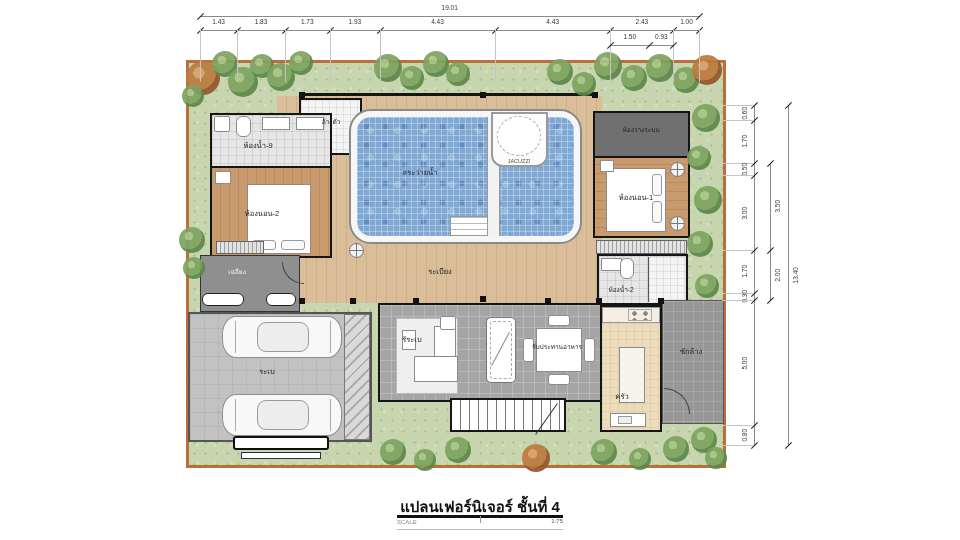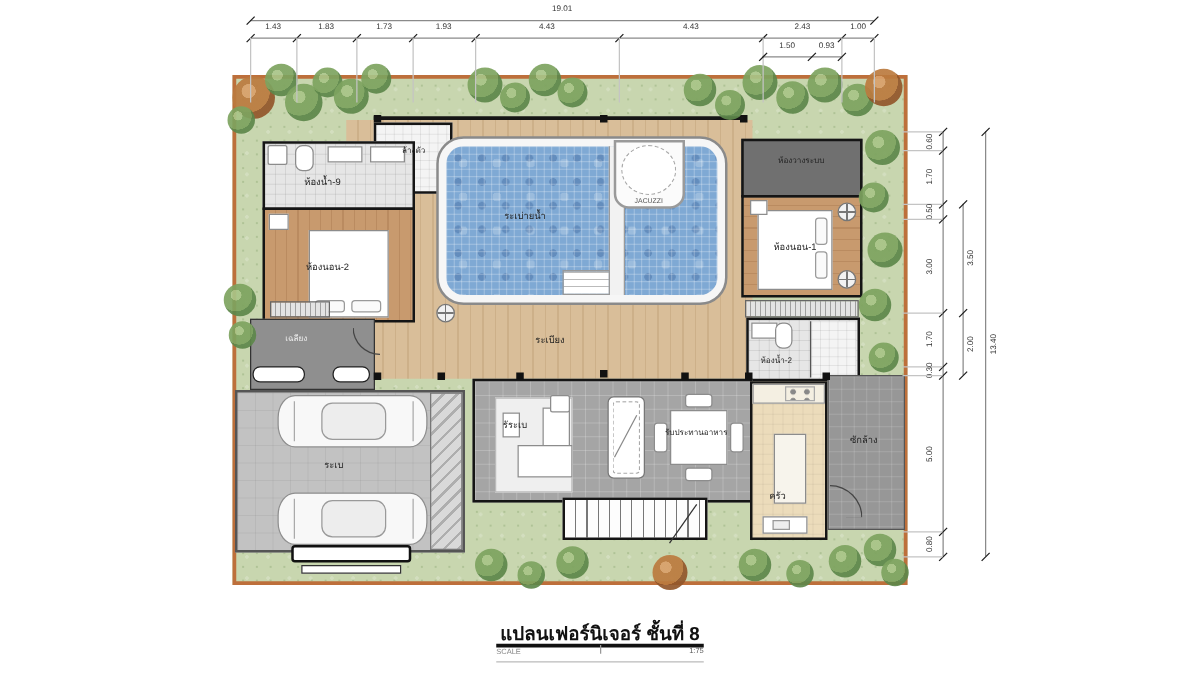--- a/index.html
+++ b/index.html
@@ -192,34 +192,34 @@
   <div class="col" style="left:413px;top:298px;"></div>
   <div class="col" style="left:480px;top:296px;"></div>
   <div class="col" style="left:545px;top:298px;"></div>
   <div class="col" style="left:596px;top:298px;"></div>
   <div class="col" style="left:658px;top:298px;"></div>
   <div style="left:299px;top:93px;width:296px;height:3px;background:#151515;"></div>
 
   <span class="lbl" style="left:258px;top:146px;">ห้องน้ำ-9</span>
   <span class="lbl" style="left:262px;top:214px;">ห้องนอน-2</span>
   <span class="lbl small" style="left:331px;top:122px;">ล้างตัว</span>
-  <span class="lbl" style="left:420px;top:173px;">ระเบ่ายน้ำ</span>
+  <span class="lbl" style="left:420px;top:173px;">สระว่ายน้ำ</span>
   <span class="lbl small" style="left:519px;top:162px;font-size:5.5px;color:#555;">JACUZZI</span>
   <span class="lbl small" style="left:641px;top:130px;">ห้องวางระบบ</span>
   <span class="lbl" style="left:636px;top:198px;">ห้องนอน-1</span>
   <span class="lbl small" style="left:621px;top:290px;">ห้องน้ำ-2</span>
   <span class="lbl" style="left:440px;top:272px;">ระเบียง</span>
   <span class="lbl small light" style="left:237px;top:272px;">เฉลียง</span>
   <span class="lbl" style="left:267px;top:372px;">ระเบ</span>
   <span class="lbl" style="left:412px;top:340px;">รัระเบ</span>
   <span class="lbl small" style="left:557px;top:347px;">รับประทานอาหาร</span>
   <span class="lbl" style="left:622px;top:397px;">ครัว</span>
   <span class="lbl" style="left:691px;top:352px;">ซักล้าง</span>
 
-  <div class="title-main" style="left:480px;top:495px;">แปลนเฟอร์นิเจอร์ ชั้นที่ 8</div>
+  <div class="title-main" style="left:480px;top:495px;">แปลนเฟอร์นิเจอร์ ชั้นที่ 4</div>
   <div class="title-rule" style="left:397px;top:515px;width:166px;"></div>
   <div class="title-scale-row" style="left:397px;top:518px;width:166px;height:10px;">
     <span style="left:0;top:1px;">SCALE</span>
     <span class="scale-tick"></span>
     <span class="right">1:75</span>
   </div>
   <div class="thinrule" style="left:397px;top:529px;width:166px;"></div>
 <div class="tree o" style="left: 186px; top: 61px; width: 34px; height: 34px;"></div>
     <div class="tree g" style="left: 212px; top: 51px; width: 26px; height: 26px;"></div>
     <div class="tree g" style="left: 228px; top: 67px; width: 30px; height: 30px;"></div>

